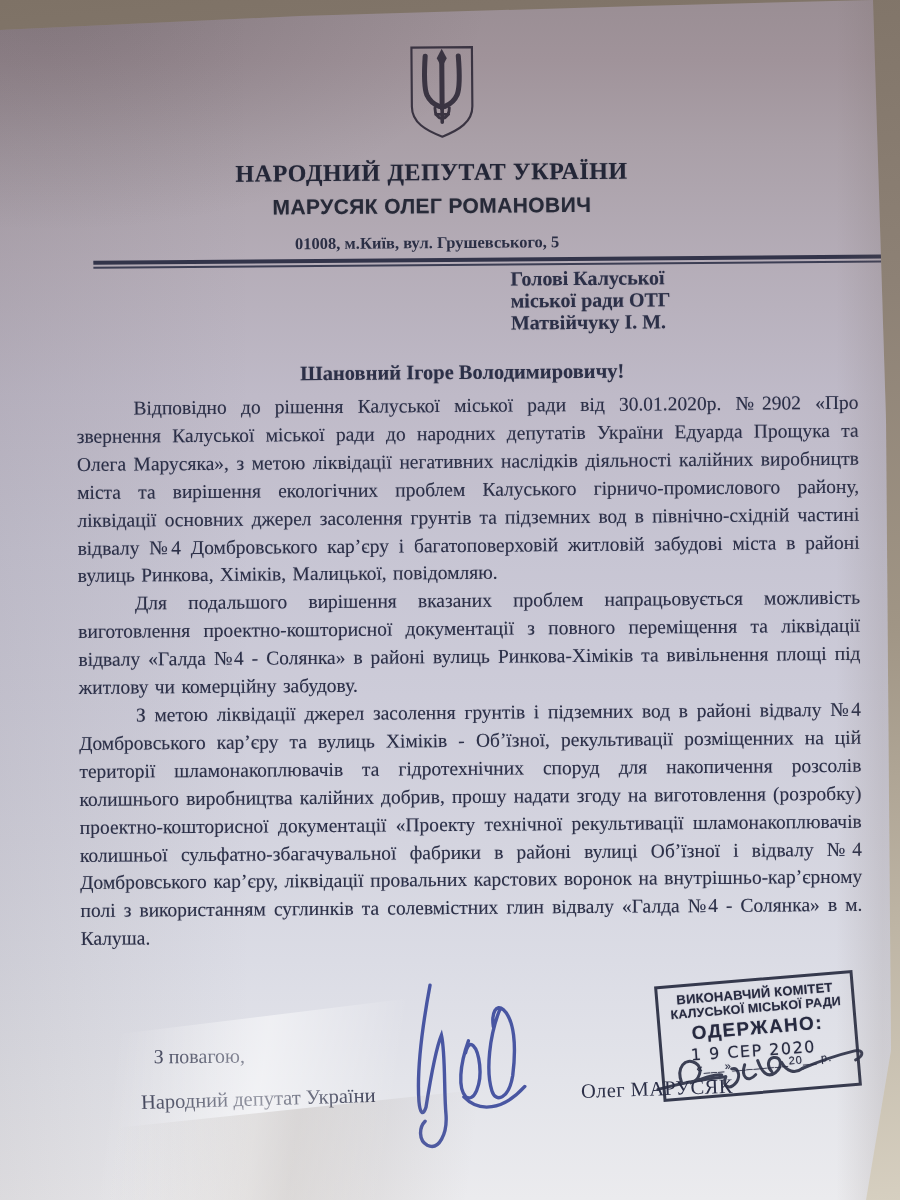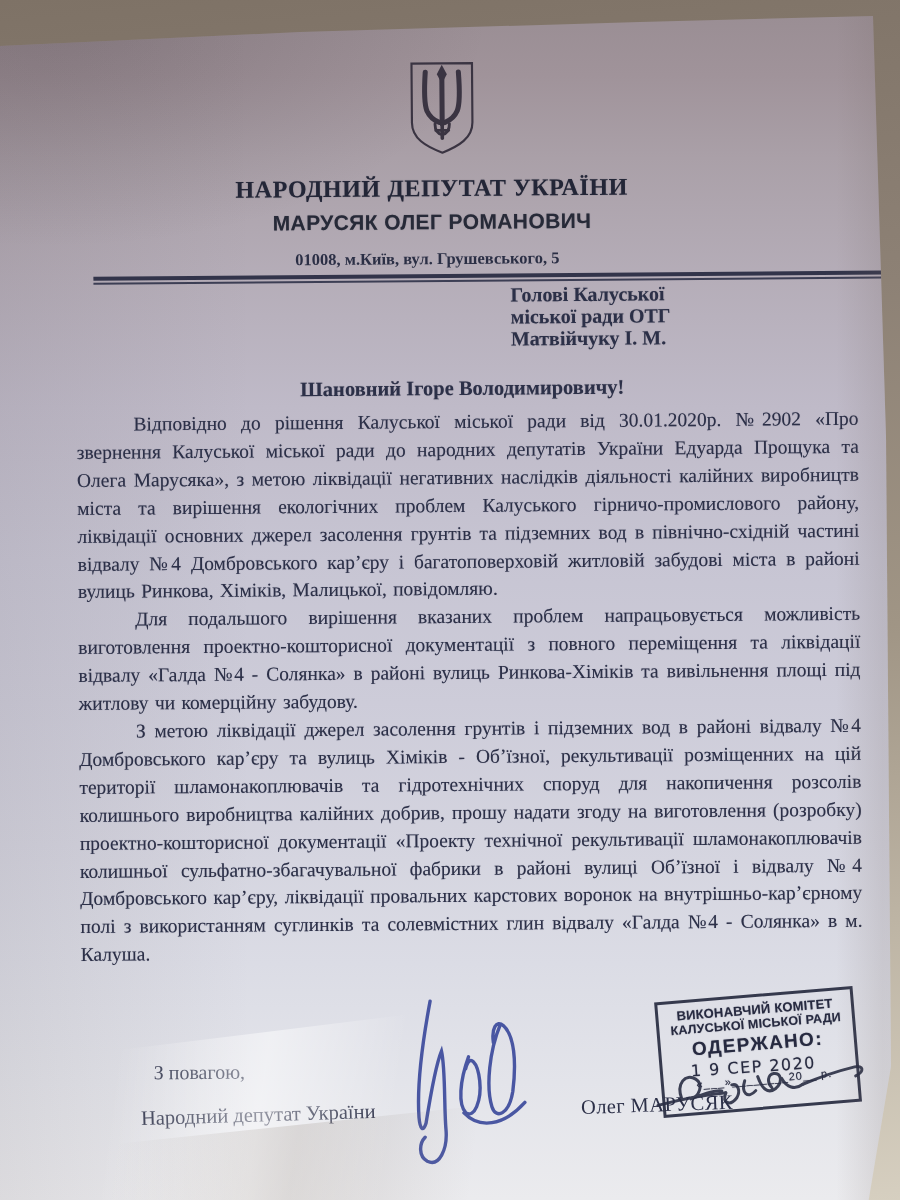--- a/index.html
+++ b/index.html
@@ -12,21 +12,20 @@
   
   .paper{
     position:absolute;inset:0;
     background:
       linear-gradient(90deg, rgba(84,72,78,.10), rgba(84,72,78,0) 28%),
       radial-gradient(ellipse 620px 330px at 6% 0%, rgba(70,58,64,.26), rgba(70,58,64,0) 70%),
       linear-gradient(180deg,
         #9a8e94 0%, #a0939a 5%, #aaa0a8 12%, #b5adb8 22%, #bfbac8 33%,
         #c7c5d3 46%, #cdccd9 58%, #d4d4df 70%, #dbdce5 80%, #e3e4ea 90%, #ebebee 100%);
     clip-path: polygon(0 30px, 300px 16px, 640px 6px, 873px 0, 886px 420px, 891px 1050px, 866px 1200px, 0 1200px);
-    margin-top: 16px;
   }
   .edge-right{
     position:absolute;top:0;left:836px;width:58px;height:1200px;
     background:linear-gradient(90deg, rgba(110,96,92,0), rgba(110,96,92,.16) 80%);
     pointer-events:none;
   }
   .sheen-1{
     position:absolute;left:-80px;top:1020px;width:640px;height:230px;transform:rotate(-7deg);
     background:linear-gradient(105deg, rgba(255,255,255,0) 30%, rgba(255,255,255,.5) 52%, rgba(255,255,255,0) 72%);
     pointer-events:none;

